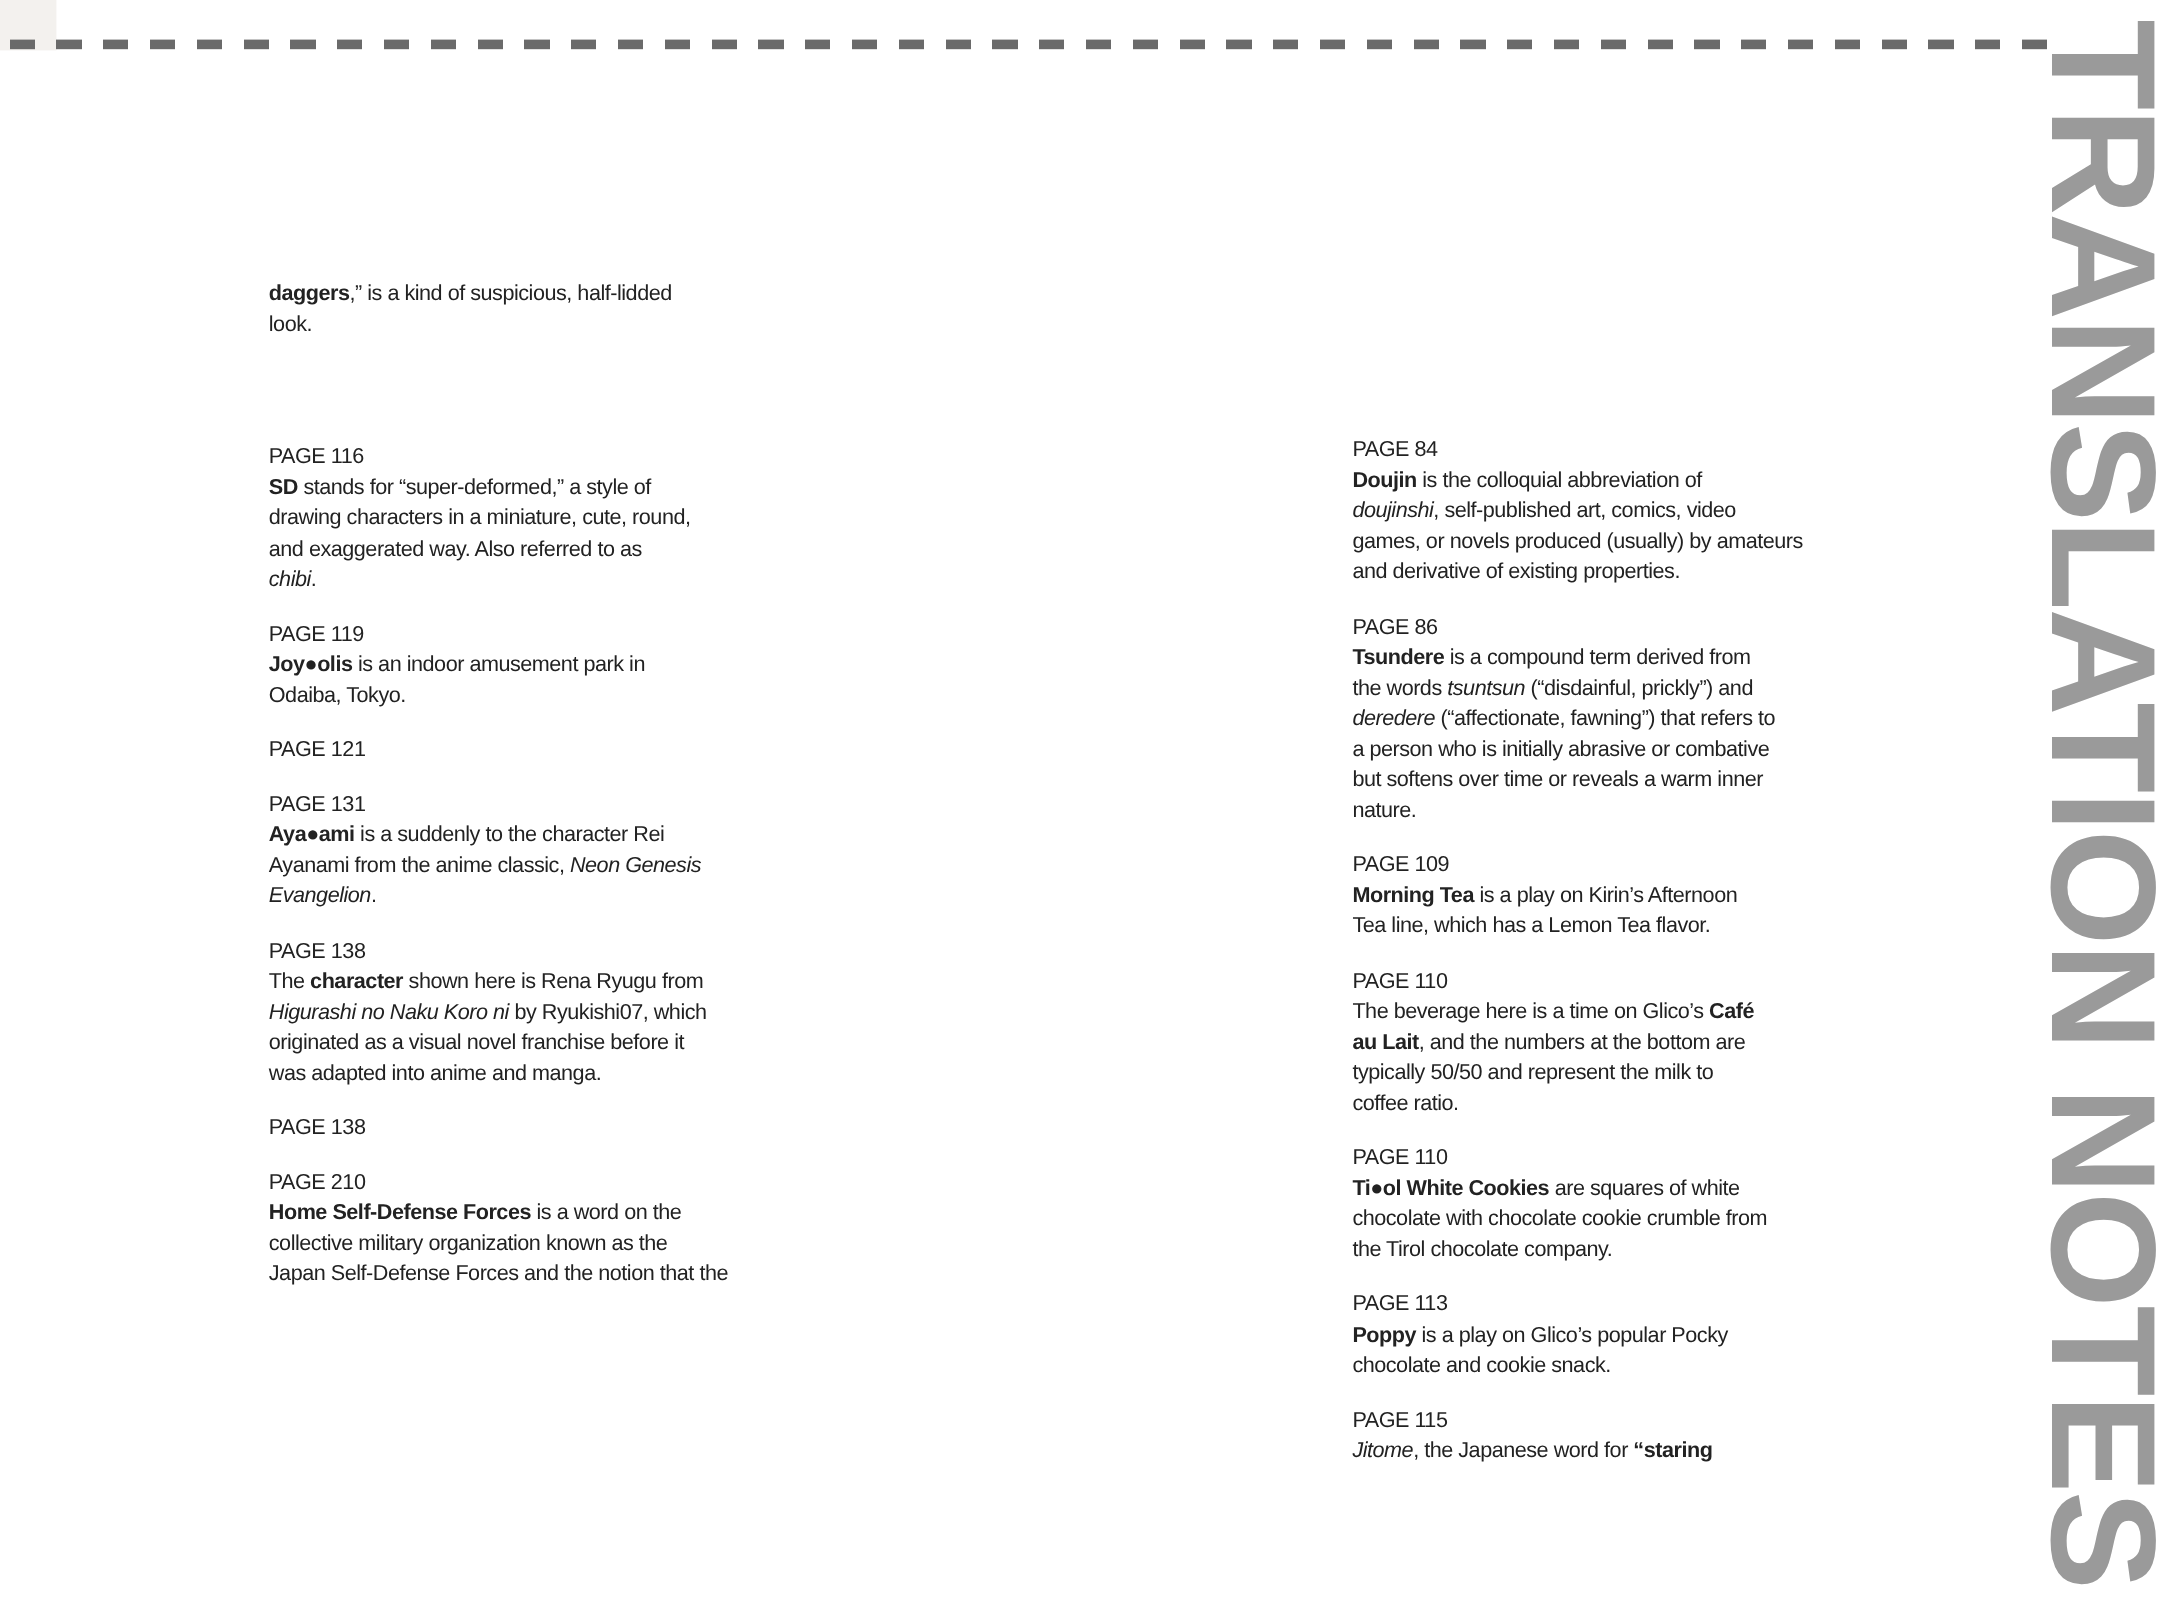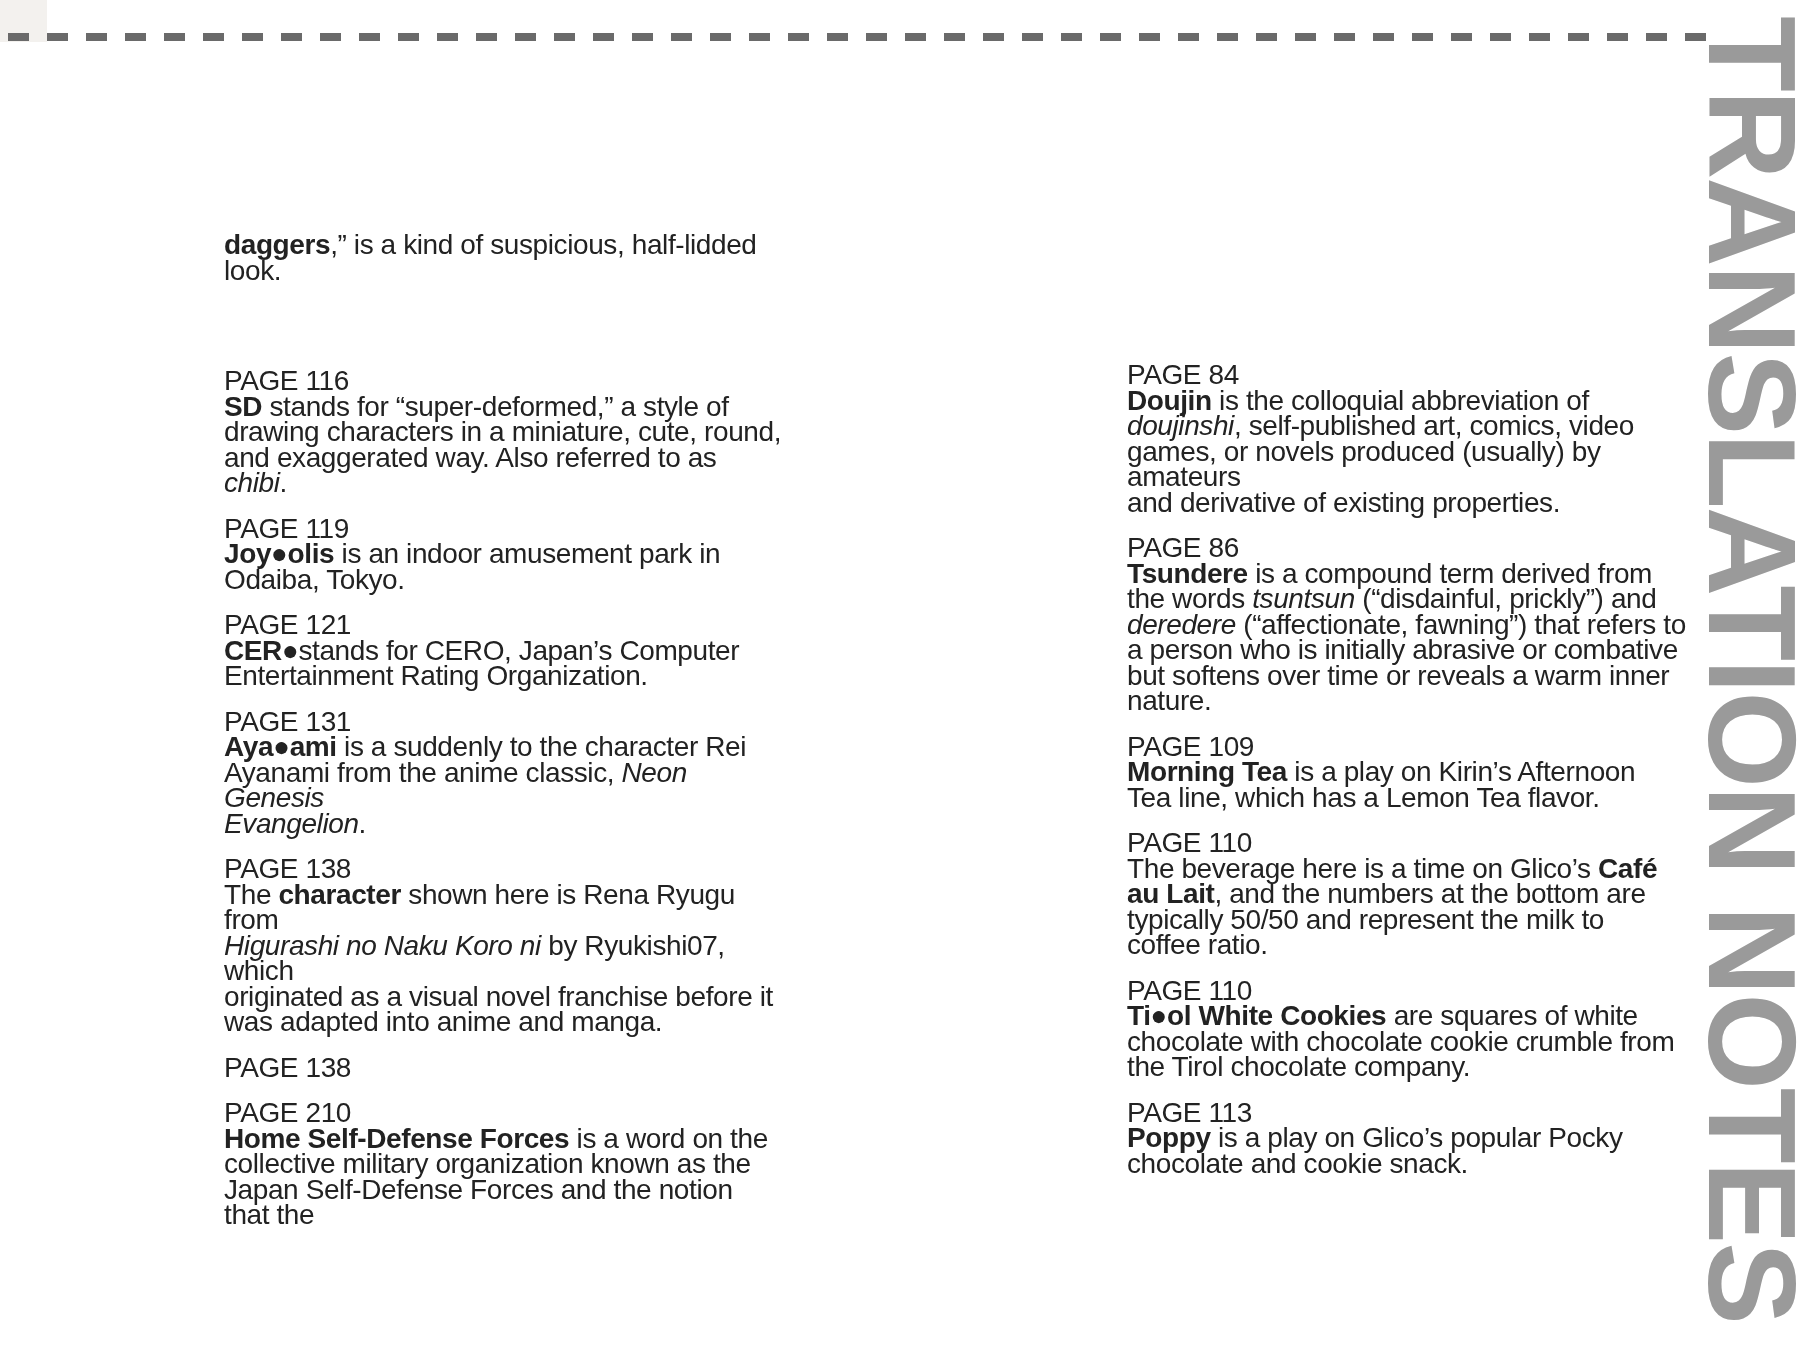--- a/index.html
+++ b/index.html
@@ -27,21 +27,21 @@
     white-space:nowrap;
     user-select:none;
   }
   .col{position:absolute;width:560px;}
   .col-left{left:224px;top:232px;}
   .col-right{left:1127px;top:362px;}
   .entry{margin:0 0 20px 0;}
   .col-left .entry:first-child{margin-bottom:85px;}
   .page-head,.note-text{
     margin:0;padding:0;
-    font-size:28px;line-height:25.5px;letter-spacing:-0.4px;
+    font-size:18px;line-height:25.5px;letter-spacing:-0.4px;
     color:var(--text,#222222);
   }
   .note-text{white-space:pre-line;}
   .seg-n{font-weight:400;font-style:normal;}
   .seg-b{font-weight:700;font-style:normal;}
   .seg-i{font-weight:400;font-style:italic;text-align:right;}
   .seg-bi{font-weight:700;}
 </style>
 </head>
 <body>
@@ -62,22 +62,20 @@
 and exaggerated way. Also referred to as
 </span><span class="seg-i">chibi</span><span class="seg-n">.</span></p>
       </div>
       <div class="entry">
         <div class="page-head">PAGE 119</div>
         <p class="note-text"><span class="seg-b">Joy●olis</span><span class="seg-n"> is an indoor amusement park in
 Odaiba, Tokyo.</span></p>
       </div>
       <div class="entry">
         <div class="page-head">PAGE 121</div>
-        <p class="note-text"><span class="seg-b">CER●</span><span class="seg-n">stands for CERO, Japan’s Computer
-Entertainment Rating Organization.</span></p>
       </div>
       <div class="entry">
         <div class="page-head">PAGE 131</div>
         <p class="note-text"><span class="seg-b">Aya●ami</span><span class="seg-n"> is a suddenly to the character Rei
 Ayanami from the anime classic, </span><span class="seg-i">Neon Genesis
 Evangelion</span><span class="seg-n">.</span></p>
       </div>
       <div class="entry">
         <div class="page-head">PAGE 138</div>
         <p class="note-text"><span class="seg-n">The </span><span class="seg-b">character</span><span class="seg-n"> shown here is Rena Ryugu from
@@ -128,14 +126,18 @@
         <div class="page-head">PAGE 110</div>
         <p class="note-text"><span class="seg-b">Ti●ol White Cookies</span><span class="seg-n"> are squares of white
 chocolate with chocolate cookie crumble from
 the Tirol chocolate company.</span></p>
       </div>
       <div class="entry">
         <div class="page-head">PAGE 113</div>
         <p class="note-text"><span class="seg-b">Poppy</span><span class="seg-n"> is a play on Glico’s popular Pocky
 chocolate and cookie snack.</span></p>
       </div>
+      <div class="entry">
+        <div class="page-head">PAGE 115</div>
+        <p class="note-text"><span class="seg-i">Jitome</span><span class="seg-n">, the Japanese word for </span><span class="seg-b">“staring</span></p>
+      </div>
     </div>
 </div>
 
 </body></html>

